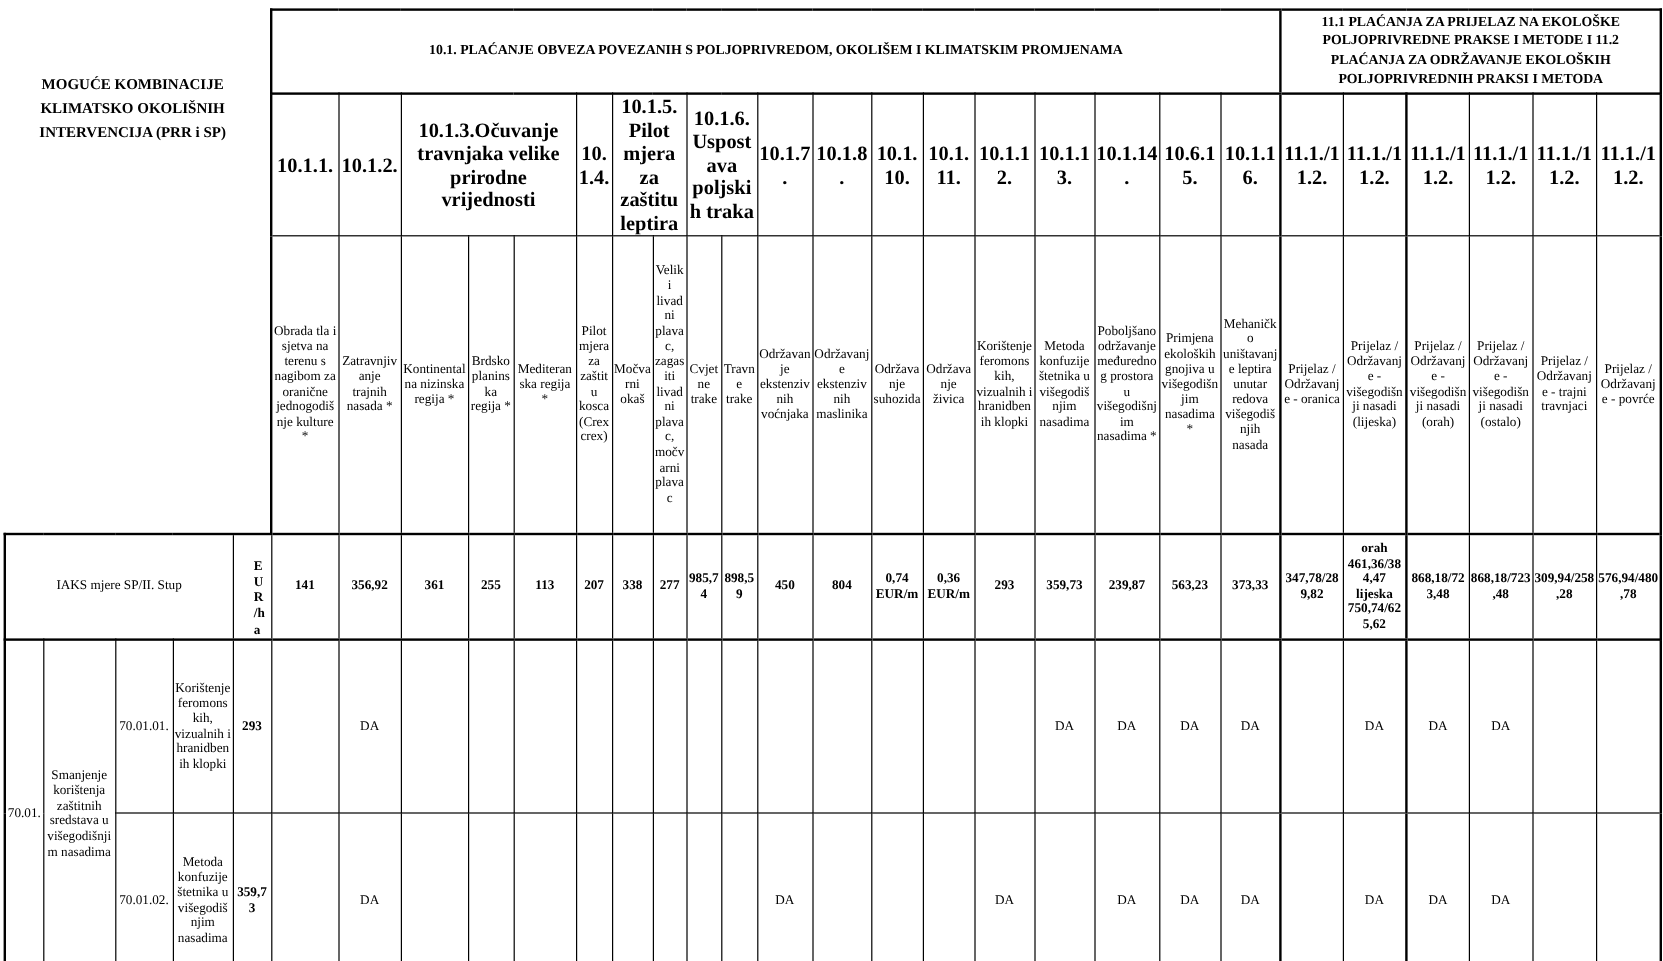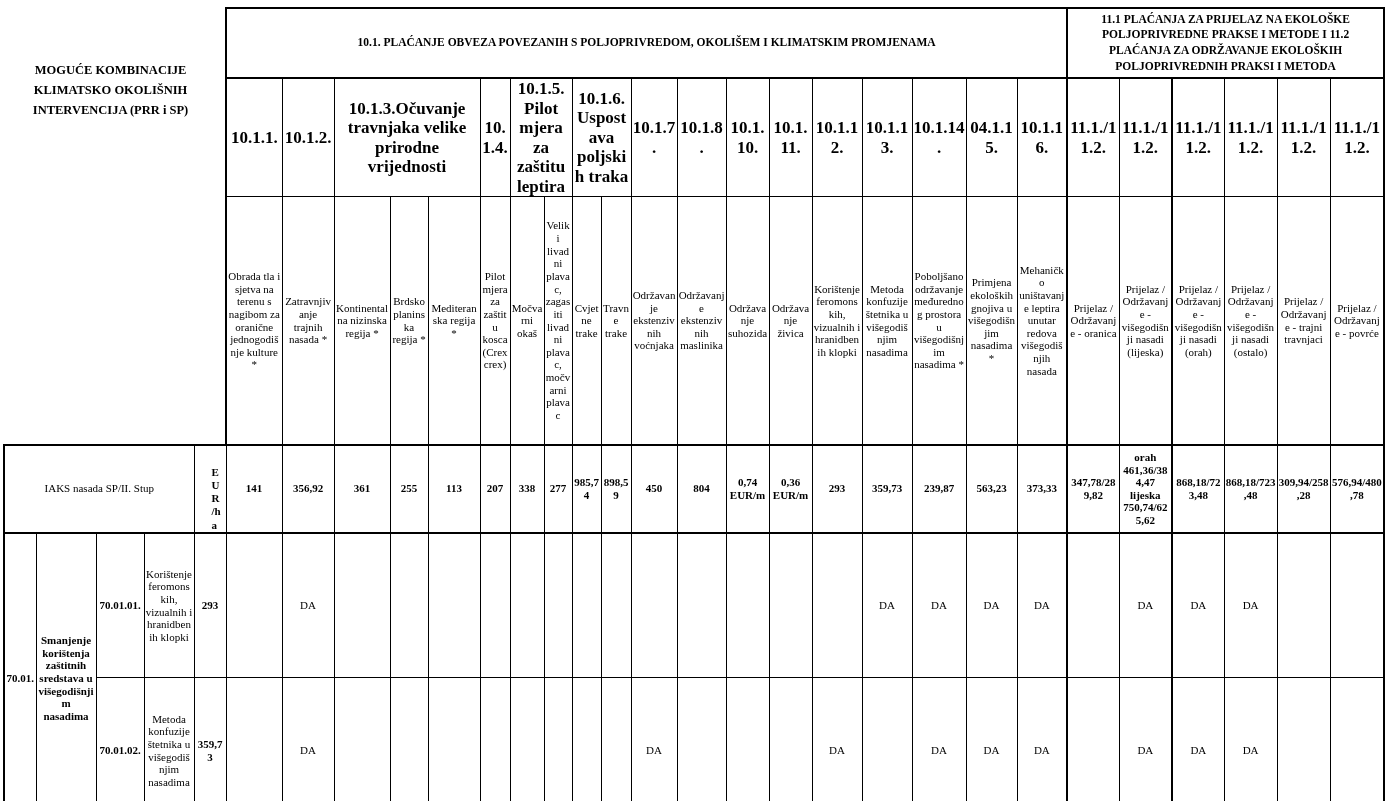--- a/index.html
+++ b/index.html
@@ -7,21 +7,21 @@
   .wrap{padding:7px 0 0 3px;}
   table{border-collapse:collapse;table-layout:fixed;width:1380px;}
   td{
     border:1px solid #000;
     font-family:"Liberation Serif","DejaVu Serif",serif;
     font-size:11px;line-height:1.15;color:#000;
     text-align:center;vertical-align:middle;
     padding:0 1px;overflow-wrap:anywhere;word-wrap:break-word;
     background:#fff;
   }
-  .bold{font-weight:bold;}
+  .bold{font-weight:normal;}
   .banner{font-weight:bold;font-size:11.5px;line-height:1.35;padding:2px 6px;}
   .num{font-weight:bold;font-size:17px;}
   .val{font-weight:bold;}
   .left-title{
     border:none;font-weight:bold;font-size:12.5px;line-height:1.6;
     vertical-align:top;padding:52px 14px 0 6px;
   }
   .unit{font-weight:bold;text-align:left;vertical-align:bottom;padding-left:17px;line-height:1.2;}
   .iaks-label{font-weight:normal;}
   
@@ -82,21 +82,21 @@
     <td class="num">10. 1.4.</td>
     <td class="num" colspan="2">10.1.5. Pilot mjera za zaštitu leptira</td>
     <td class="num" colspan="2">10.1.6. Uspostava poljskih traka</td>
     <td class="num">10.1.7.</td>
     <td class="num">10.1.8.</td>
     <td class="num">10.1.10.</td>
     <td class="num">10.1.11.</td>
     <td class="num">10.1.12.</td>
     <td class="num">10.1.13.</td>
     <td class="num">10.1.14.</td>
-    <td class="num">04.1.15.</td>
+    <td class="num">10.6.15.</td>
     <td class="num">10.1.16.</td>
     <td class="num bl2">11.1./11.2.</td>
     <td class="num">11.1./11.2.</td>
     <td class="num bl2">11.1./11.2.</td>
     <td class="num">11.1./11.2.</td>
     <td class="num">11.1./11.2.</td>
     <td class="num br2">11.1./11.2.</td>
   </tr>
 
   <tr style="height:248px">
@@ -121,21 +121,21 @@
     <td>Mehaničko uništavanje leptira unutar redova višegodišnjih nasada</td>
     <td class="bl2">Prijelaz / Održavanje - oranica</td>
     <td>Prijelaz / Održavanje - višegodišnji nasadi (lijeska)</td>
     <td class="bl2">Prijelaz / Održavanje - višegodišnji nasadi (orah)</td>
     <td>Prijelaz / Održavanje - višegodišnji nasadi (ostalo)</td>
     <td>Prijelaz / Održavanje - trajni travnjaci</td>
     <td class="br2">Prijelaz / Održavanje - povrće</td>
   </tr>
 
   <tr style="height:88px">
-    <td class="iaks-label bt2 bb2 bl2" colspan="4">IAKS nasada SP/II. Stup</td>
+    <td class="iaks-label bt2 bb2 bl2" colspan="4">IAKS mjere SP/II. Stup</td>
     <td class="unit bt2 bb2">EUR /ha</td>
     <td class="val bt2 bb2">141</td>
     <td class="val bt2 bb2">356,92</td>
     <td class="val bt2 bb2">361</td>
     <td class="val bt2 bb2">255</td>
     <td class="val bt2 bb2">113</td>
     <td class="val bt2 bb2">207</td>
     <td class="val bt2 bb2">338</td>
     <td class="val bt2 bb2">277</td>
     <td class="val bt2 bb2">985,74</td>

